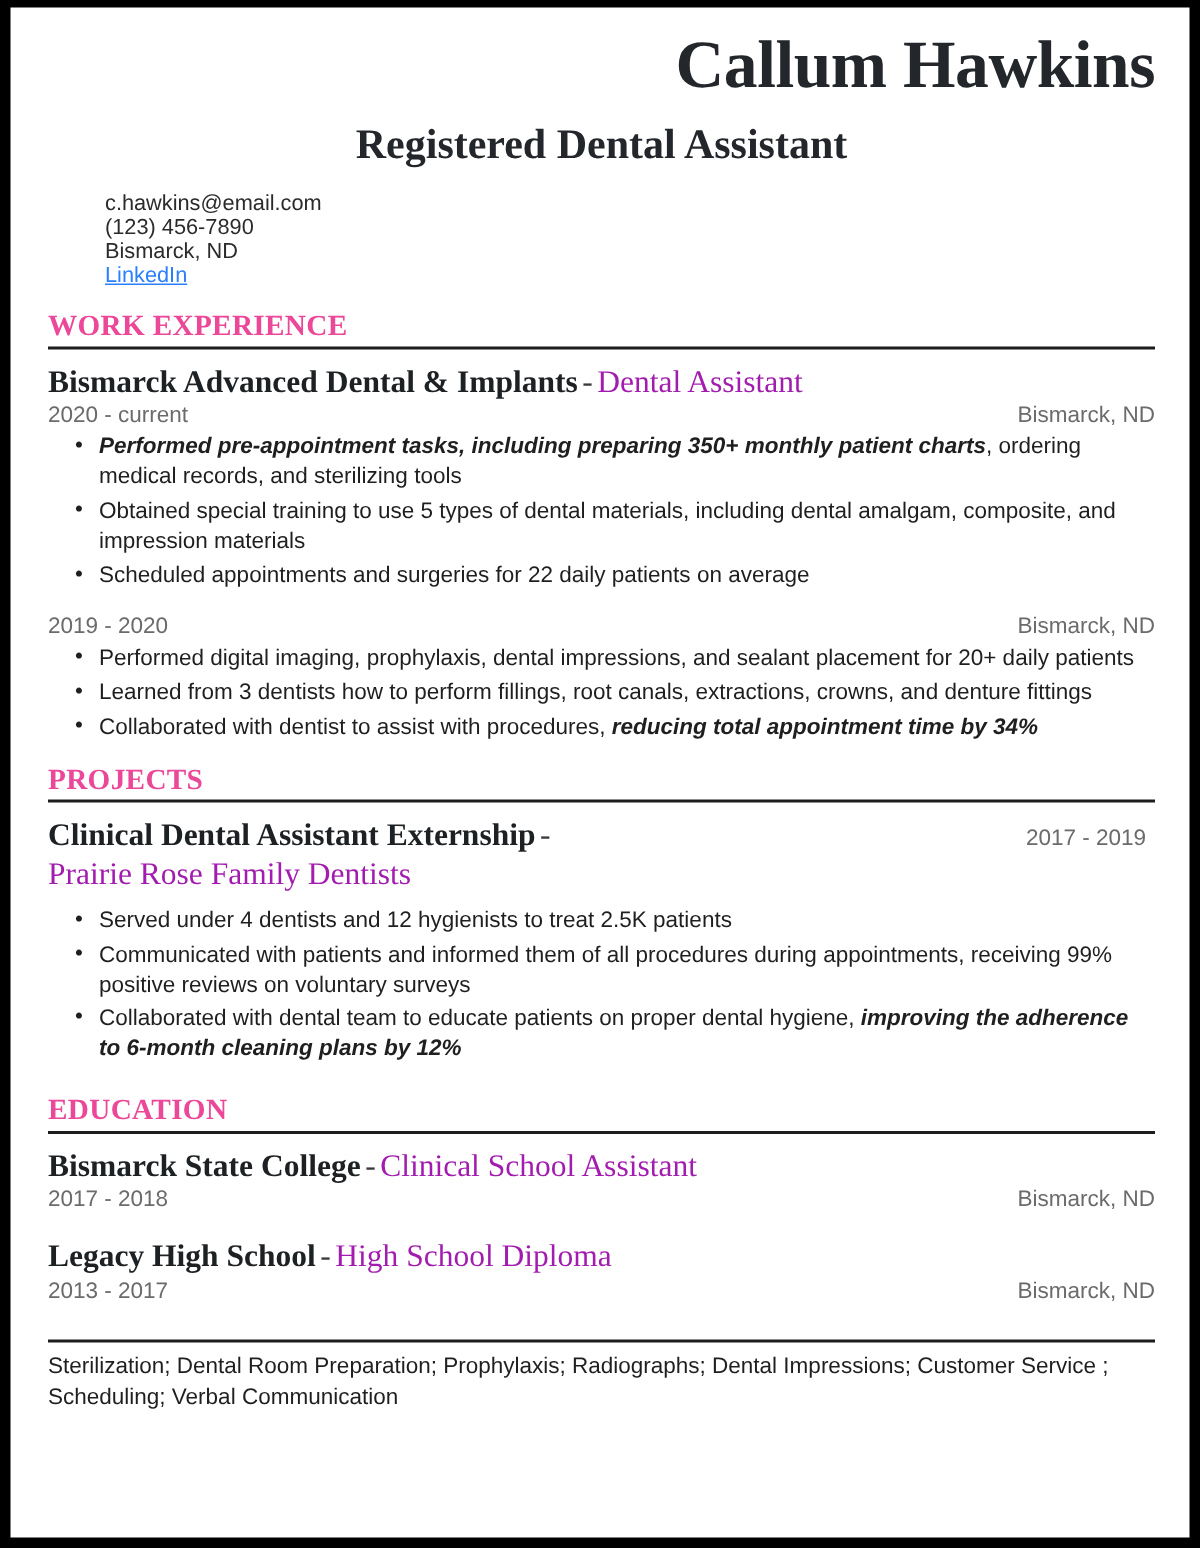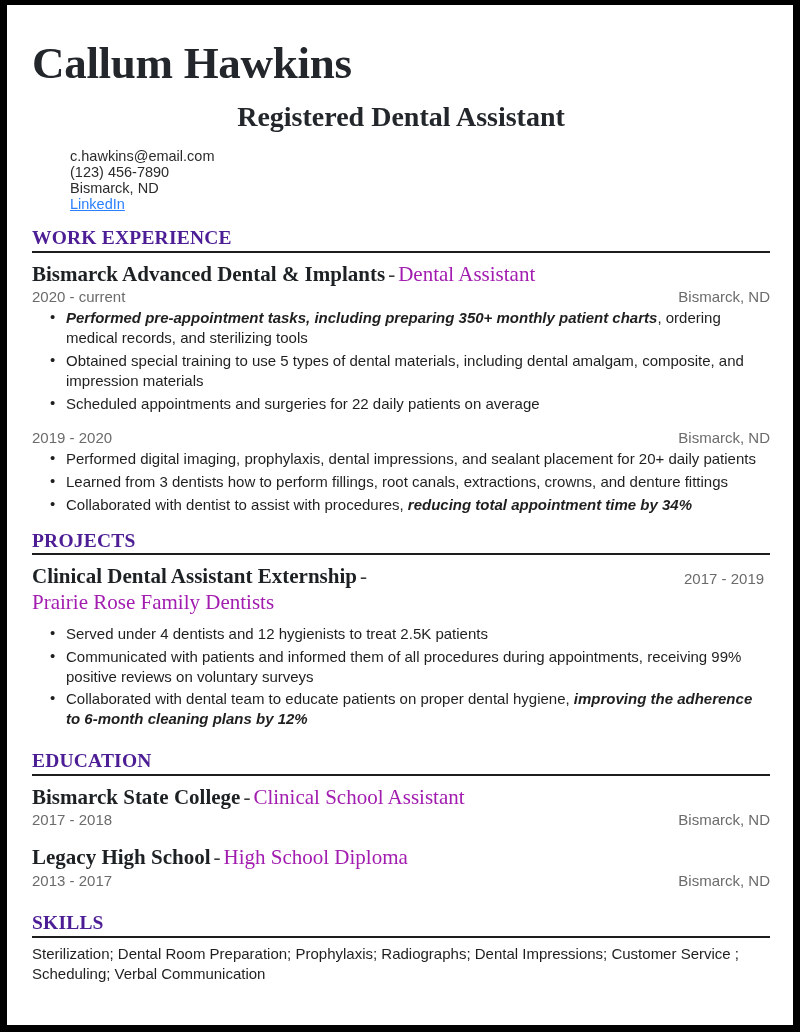--- a/index.html
+++ b/index.html
@@ -24,28 +24,28 @@
     box-sizing: border-box;
     padding: 0;
     overflow: hidden;
   }
   .inner {
     padding: 0 23px 0 25px;
   }
 
   
   .name {
-    text-align: left;
+    text-align: right;
     font-family: "Liberation Serif", serif;
     font-weight: bold;
     font-size: 45px;
     line-height: 1.0;
     color: #23272b;
     letter-spacing: -0.3px;
-    margin-top: 36px;
+    margin-top: 16px;
   }
   .headline {
     text-align: center;
     font-family: "Liberation Serif", serif;
     font-weight: bold;
     font-size: 28px;
     line-height: 1.05;
     color: #23272b;
     margin-top: 16px;
   }
@@ -66,21 +66,21 @@
     white-space: nowrap;
   }
 
   
   .section { margin-top: 16px; }
   .section-title {
     font-family: "Liberation Serif", serif;
     font-weight: bold;
     font-size: 19.5px;
     letter-spacing: 0.2px;
-    color: #4c1d95;
+    color: #ec4899;
     text-transform: uppercase;
     line-height: 1.05;
     padding-bottom: 2px;
   }
   .rule {
     border-bottom: 2.5px solid #1d1d1d;
     margin-bottom: 6px;
   }
 
   .entry { margin-top: 9px; }
@@ -256,19 +256,18 @@
           </div>
         </div>
         <div class="meta-row">
           <span>2013 - 2017</span>
           <span>Bismarck, ND</span>
         </div>
       </div>
     </div>
 
     <div class="section" style="margin-top:24px;">
-      <div class="section-title">Skills</div>
       <div class="rule"></div>
       <div class="skills-text">Sterilization; Dental Room Preparation; Prophylaxis; Radiographs; Dental Impressions; Customer Service ; Scheduling; Verbal Communication</div>
     </div>
 
   </div>
 </div>
 
 </body></html>

